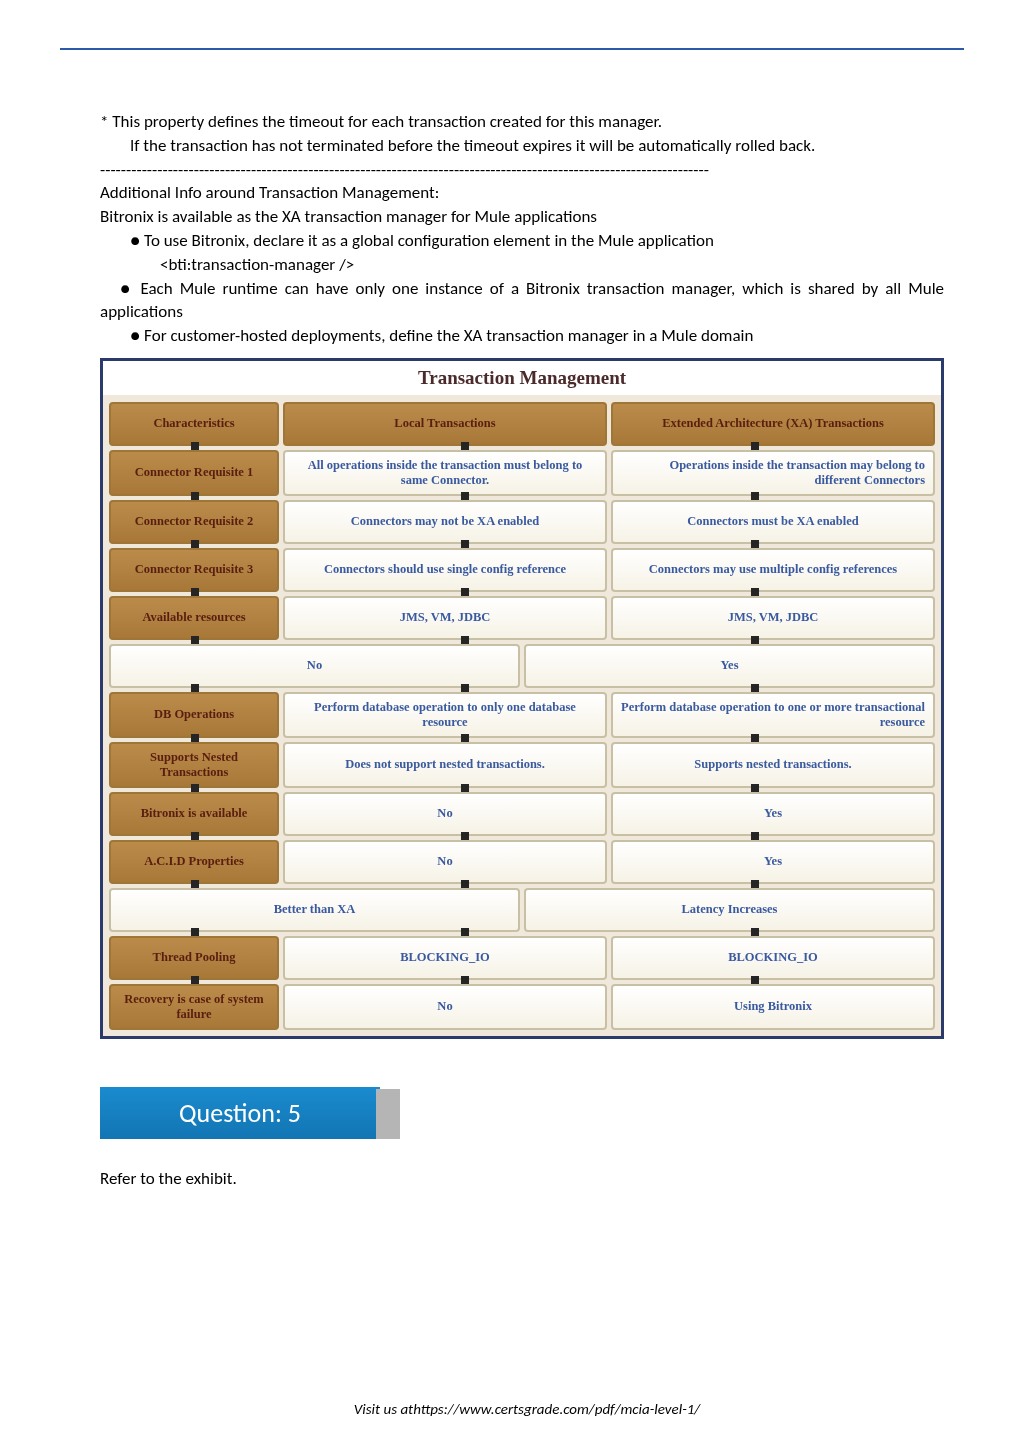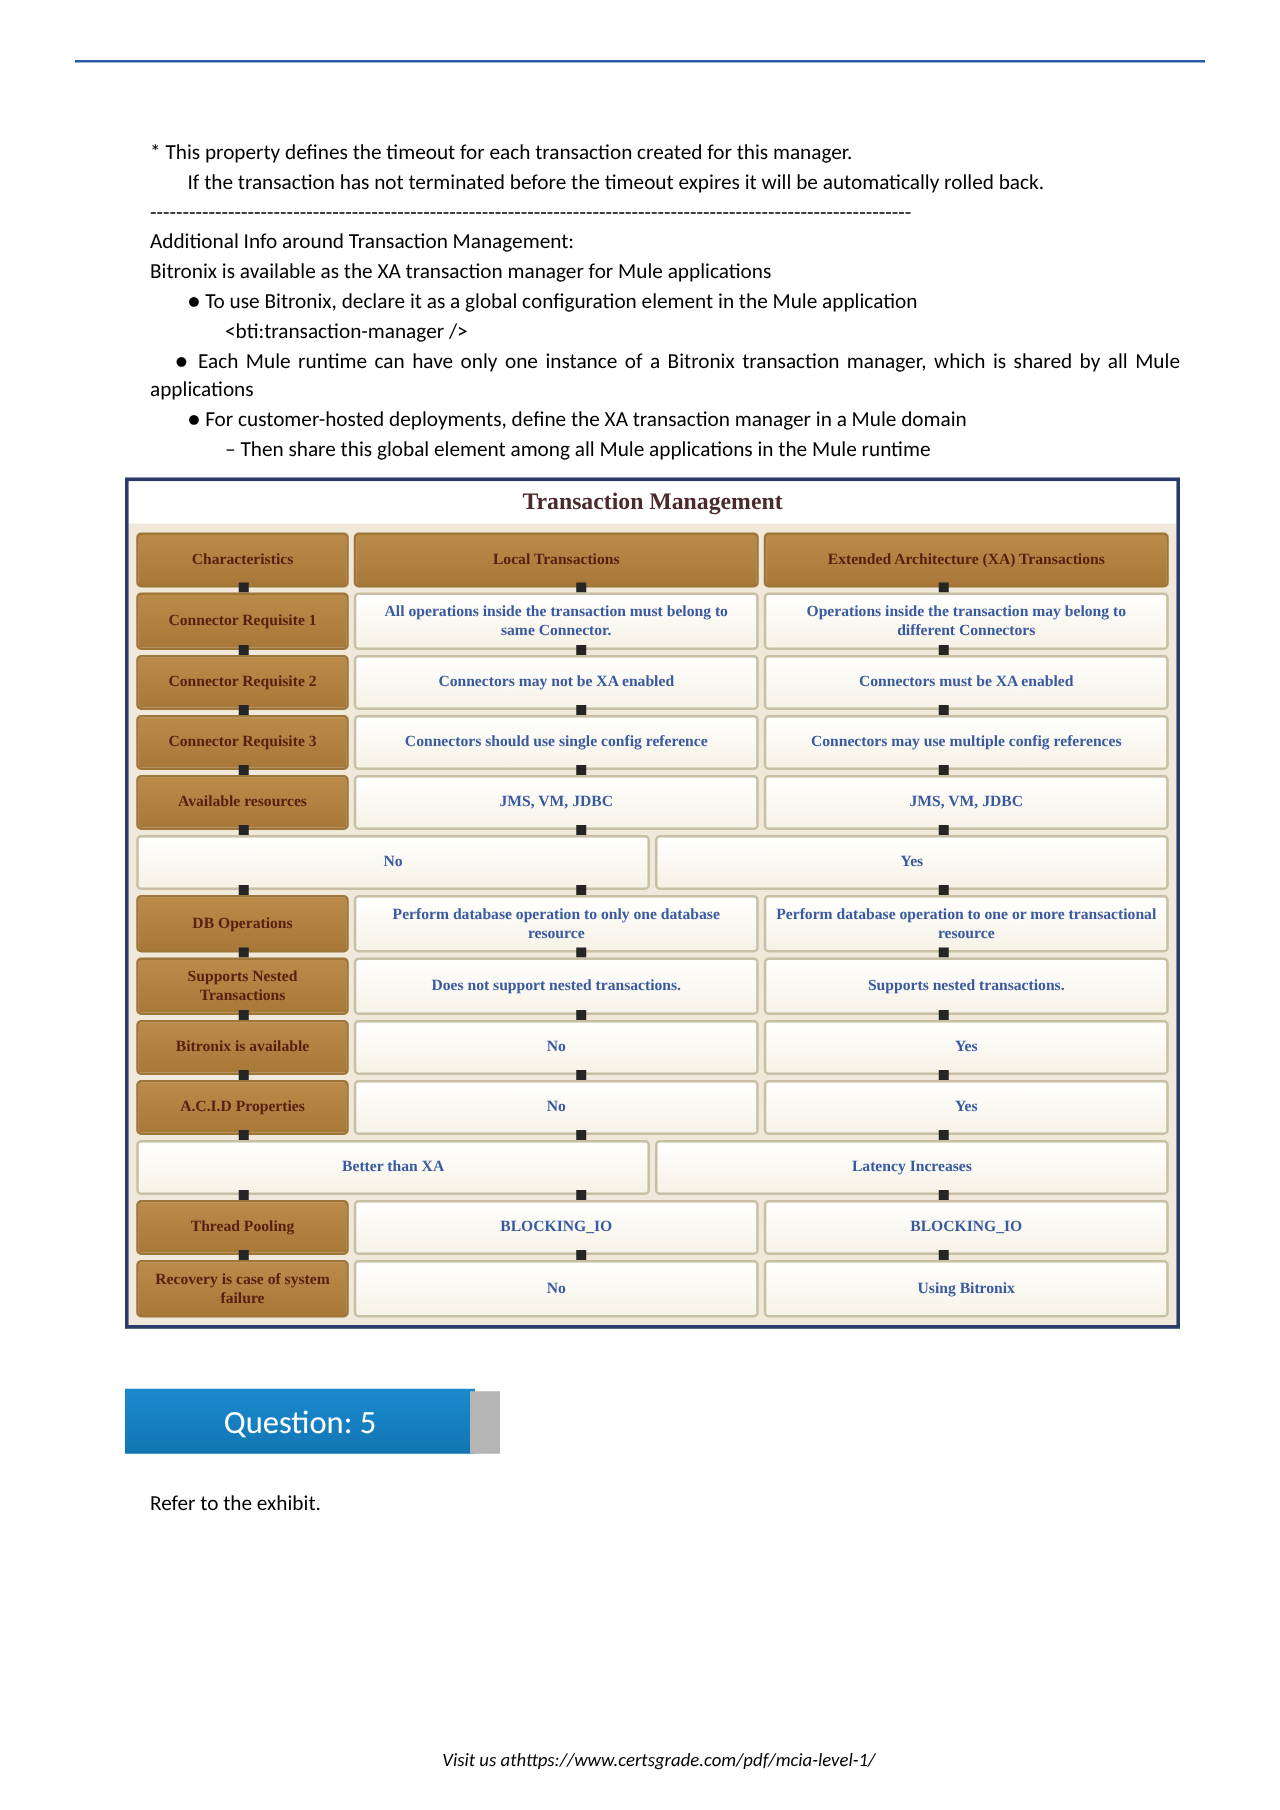--- a/index.html
+++ b/index.html
@@ -19,21 +19,20 @@
   top: 48px;
   left: 60px;
   right: 60px;
   height: 2px;
   background: #2a5aa8;
 }
 .body-text {
   font-size: 17px;
   line-height: 1.4;
   color: #000;
-  margin-left: 20px;
 }
 .justify { text-align: justify; }
 .indent1 { padding-left: 30px; }
 .indent2 { padding-left: 60px; }
 .sep-line {
   font-size: 17px;
   letter-spacing: 0;
   white-space: nowrap;
   overflow: hidden;
 }
@@ -80,21 +79,21 @@
   position: relative;
 }
 .col1 {
   width: 170px;
   flex: 0 0 170px;
   background: linear-gradient(#bb8b4a, #a77838);
   color: #5a1e10;
   border-color: #9e7638;
 }
 .col2 { flex: 1; color: #3a5aa0; }
-.col3 { flex: 1; color: #3a5aa0; }
+.col3 { flex: 1; color: #3a5aa0; text-align: right; }
 .joint {
   position: absolute;
   width: 8px;
   height: 8px;
   background: #252525;
   top: -4px;
 }
 .question-banner {
   margin-top: 24px;
   background: linear-gradient(#1a8bcf, #1275b3);
@@ -136,21 +135,20 @@
   <div class="body-text" style="margin-top:50px;">
     <div>* This property defines the timeout for each transaction created for this manager.</div>
     <div class="indent1 justify">If the transaction has not terminated before the timeout expires it will be automatically rolled back.</div>
     <div class="sep-line">---------------------------------------------------------------------------------------------------------------------</div>
     <div>Additional Info around Transaction Management:</div>
     <div>Bitronix is available as the XA transaction manager for Mule applications</div>
     <div class="indent1">● To use Bitronix, declare it as a global configuration element in the Mule application</div>
     <div class="indent2">&lt;bti:transaction-manager /&gt;</div>
     <div class="justify" style="text-indent:20px;">● Each Mule runtime can have only one instance of a Bitronix transaction manager, which is shared by all Mule applications</div>
     <div class="indent1">● For customer-hosted deployments, define the XA transaction manager in a Mule domain</div>
-    <div class="indent2">– Then share this global element among all Mule applications in the Mule runtime</div>
   </div>
 
   <div class="table-wrap">
     <div class="table-title">Transaction Management</div>
     <div class="table-body">
 
       <div class="trow">
         <div class="tcell col1">Characteristics</div>
         <div class="tcell col2" style="background:linear-gradient(#bb8b4a,#a77838);border-color:#9e7638;color:#5a1e10;">Local Transactions</div>
         <div class="tcell col3" style="background:linear-gradient(#bb8b4a,#a77838);border-color:#9e7638;color:#5a1e10;">Extended Architecture (XA) Transactions</div>

